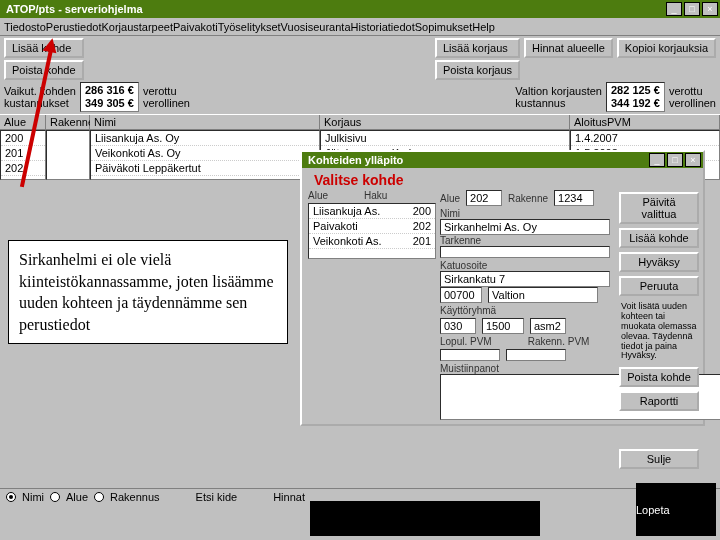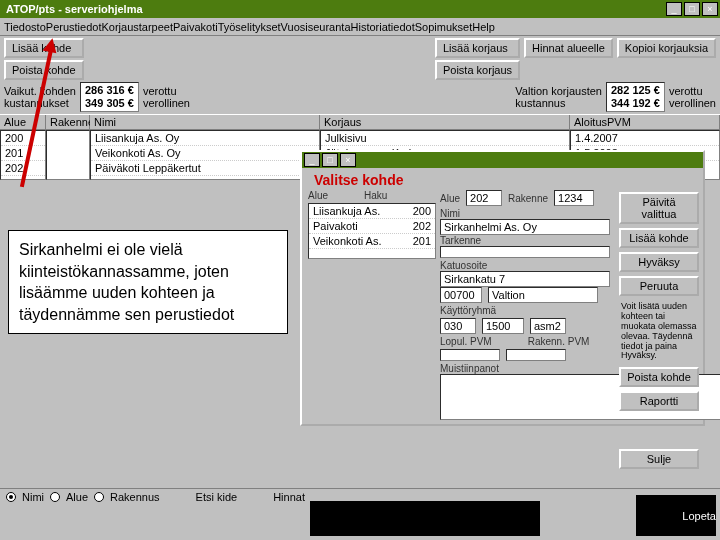--- a/index.html
+++ b/index.html
@@ -22,41 +22,41 @@
   .costblock { display:flex; align-items:center; gap:4px; }
   .costnums { text-align:right; font-weight:bold; background:#fff; border:1px inset #808080; padding:1px 4px; line-height:1.2; }
 
   .header-row { display:flex; background:#c0c0c0; border-top:1px solid #fff; border-bottom:1px solid #808080; }
   .header-cell { padding:1px 4px; border-right:1px solid #808080; background:#c0c0c0; }
 
   .listarea { display:flex; }
   .list { background:#fff; border:1px inset #808080; }
   .listrow { padding:1px 4px; border-bottom:1px dotted #ccc; }
 
-  .callout { position:absolute; left:8px; top:230px; width:280px; background:#fff; border:1px solid #000; padding:8px 10px; font-size:16px; line-height:1.35; font-family:Liberation Sans, sans-serif; }
+  .callout { position:absolute; left:8px; top:240px; width:280px; background:#fff; border:1px solid #000; padding:8px 10px; font-size:16px; line-height:1.35; font-family:Liberation Serif, serif; }
 
   .arrow { position:absolute; left:50px; top:45px; width:4px; height:145px; background:#c00; transform:rotate(12deg); transform-origin:top; }
   .arrowhead { position:absolute; left:44px; top:38px; width:0; height:0; border-left:7px solid transparent; border-right:7px solid transparent; border-bottom:14px solid #c00; transform:rotate(12deg); }
 
   
   .subwin { position:absolute; left:300px; top:150px; width:405px; background:#c0c0c0; border:2px outset #fff; }
   .subwin .titlebar { height:16px; }
   .subwin .subcontent { padding:2px; position:relative; }
   .valitse { color:#c00; font-size:14px; font-weight:bold; padding:2px 10px; }
   .sublabel { font-size:10px; color:#333; }
   .subbtns { position:absolute; right:4px; top:24px; display:flex; flex-direction:column; gap:4px; width:80px; }
   .subbtns .btn { text-align:center; }
 
   .bottombar { position:absolute; left:0; bottom:0; right:0; height:52px; background:#c0c0c0; border-top:1px solid #808080; padding:2px 6px; }
   .formrow { display:flex; gap:6px; align-items:center; margin-bottom:2px; }
   .radio { width:10px; height:10px; border:1px solid #000; border-radius:50%; background:#fff; display:inline-block; }
   .radio.on::after { content:""; display:block; width:4px; height:4px; background:#000; border-radius:50%; margin:2px; }
 
   .bigblack1 { position:absolute; left:310px; bottom:4px; width:230px; height:35px; background:#000; }
-  .bigblack2 { position:absolute; right:4px; bottom:4px; width:80px; height:41px; background:#000; color:#fff; display:flex; align-items:center; justify-content:flex-end;margin-top:48px; }
+  .bigblack2 { position:absolute; right:4px; bottom:4px; width:80px; height:53px; background:#000; color:#fff; display:flex; align-items:center; justify-content:flex-start;margin-top:48px; }
 </style>
 </head>
 <body>
 
 <div class="titlebar">
   <span class="title">ATOP/pts - serveriohjelma</span>
   <div class="winbtns">
     <span class="winbtn">_</span>
     <span class="winbtn">□</span>
     <span class="winbtn">×</span>
@@ -150,20 +150,21 @@
   </div>
 </div>
 
 <div class="arrow"></div>
 <div class="arrowhead"></div>
 
 <div class="callout">Sirkanhelmi ei ole vielä kiinteistökannassamme, joten lisäämme uuden kohteen ja täydennämme sen perustiedot</div>
 
 <div class="subwin">
   <div class="titlebar">
+    <span class="title">Kohteiden ylläpito</span>
     <div class="winbtns">
       <span class="winbtn">_</span>
       <span class="winbtn">□</span>
       <span class="winbtn">×</span>
     </div>
   </div>
   <div class="subcontent">
     <div class="valitse">Valitse kohde</div>
 
     <div style="display:flex; gap:4px; padding:0 4px;">

